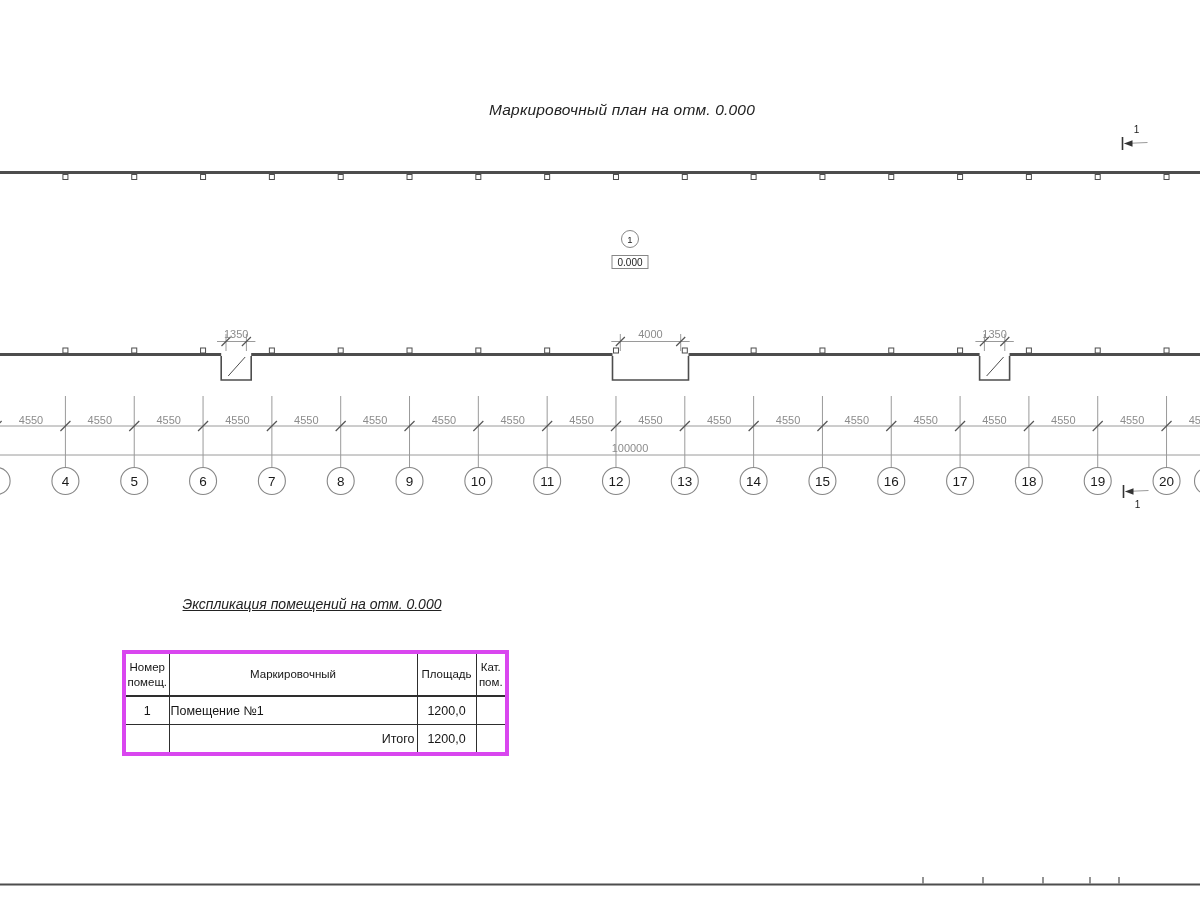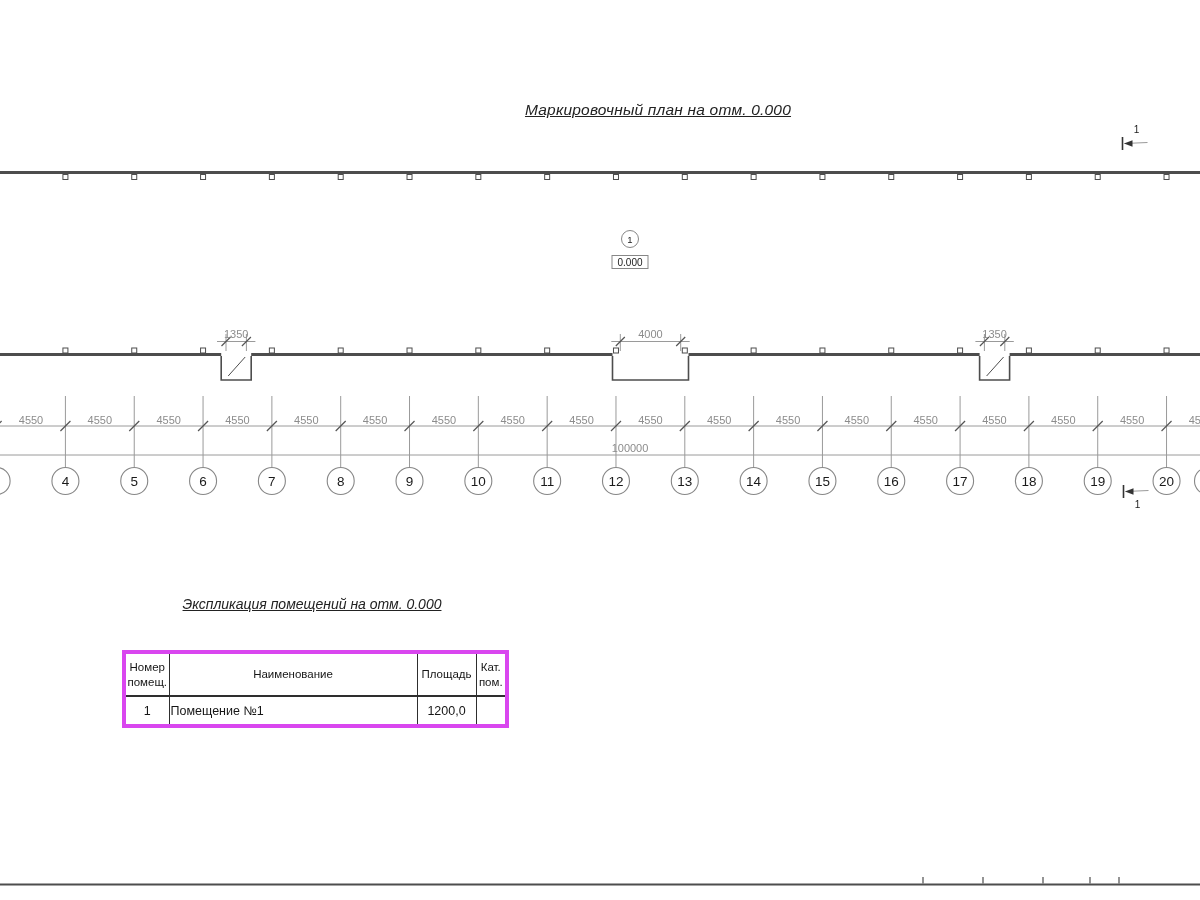--- a/index.html
+++ b/index.html
@@ -3,21 +3,21 @@
 <meta charset="utf-8">
 <style>
   html,body{margin:0;padding:0;background:#fff;}
   body{width:1200px;height:900px;position:relative;overflow:hidden;
        font-family:"Liberation Sans",sans-serif;color:#1f1f1f;}
   .sheet{position:absolute;inset:0;background:#ffffff;}
   svg{position:absolute;left:0;top:0;}
   svg text{font-family:"Liberation Sans",sans-serif;}
   .plan-title{position:absolute;top:101px;left:622px;transform:translateX(-50%);
       font-size:15.5px;font-style:italic;white-space:nowrap;
-      text-decoration:underline;color:#222;letter-spacing:.2px;margin-left:36px;}
+      color:#222;letter-spacing:.2px;}
   .table-title{position:absolute;top:596px;left:312px;transform:translateX(-50%);
       font-size:14px;font-style:italic;white-space:nowrap;
       text-decoration:underline;color:#222;}
   table.expl{position:absolute;left:122px;top:650px;border-collapse:collapse;
       table-layout:fixed;width:385px;background:#fff;}
   table.expl, table.expl td, table.expl th{border:1px solid #2e2e2e;}
   table.expl{border:4px solid #d946ef;}
   table.expl tr.hdr th{border-bottom:2px solid #2e2e2e;height:41px;
       font-weight:normal;font-size:11.5px;line-height:1.25;text-align:center;
       vertical-align:middle;padding:0 1px;color:#161616;}
@@ -219,25 +219,31 @@
   <table class="expl">
     <colgroup>
       <col style="width:45px">
         <col style="width:248px">
         <col style="width:59px">
         <col style="width:31px">
     </colgroup>
     <tbody>
         <tr class="hdr">
       <th>Номер помещ.</th>
-      <th>Наименование</th>
+      <th>Маркировочный</th>
       <th>Площадь</th>
       <th>Кат. пом.</th>
     </tr>
     <tr>
       <td class="c">1</td>
       <td class="l">Помещение №1</td>
       <td class="c">1200,0</td>
       <td class="c"></td>
     </tr>
+    <tr>
+      <td class="c"></td>
+      <td class="r">Итого</td>
+      <td class="c">1200,0</td>
+      <td class="c"></td>
+    </tr>
   </tbody>
     </table>
 </div>
 
 </body></html>

